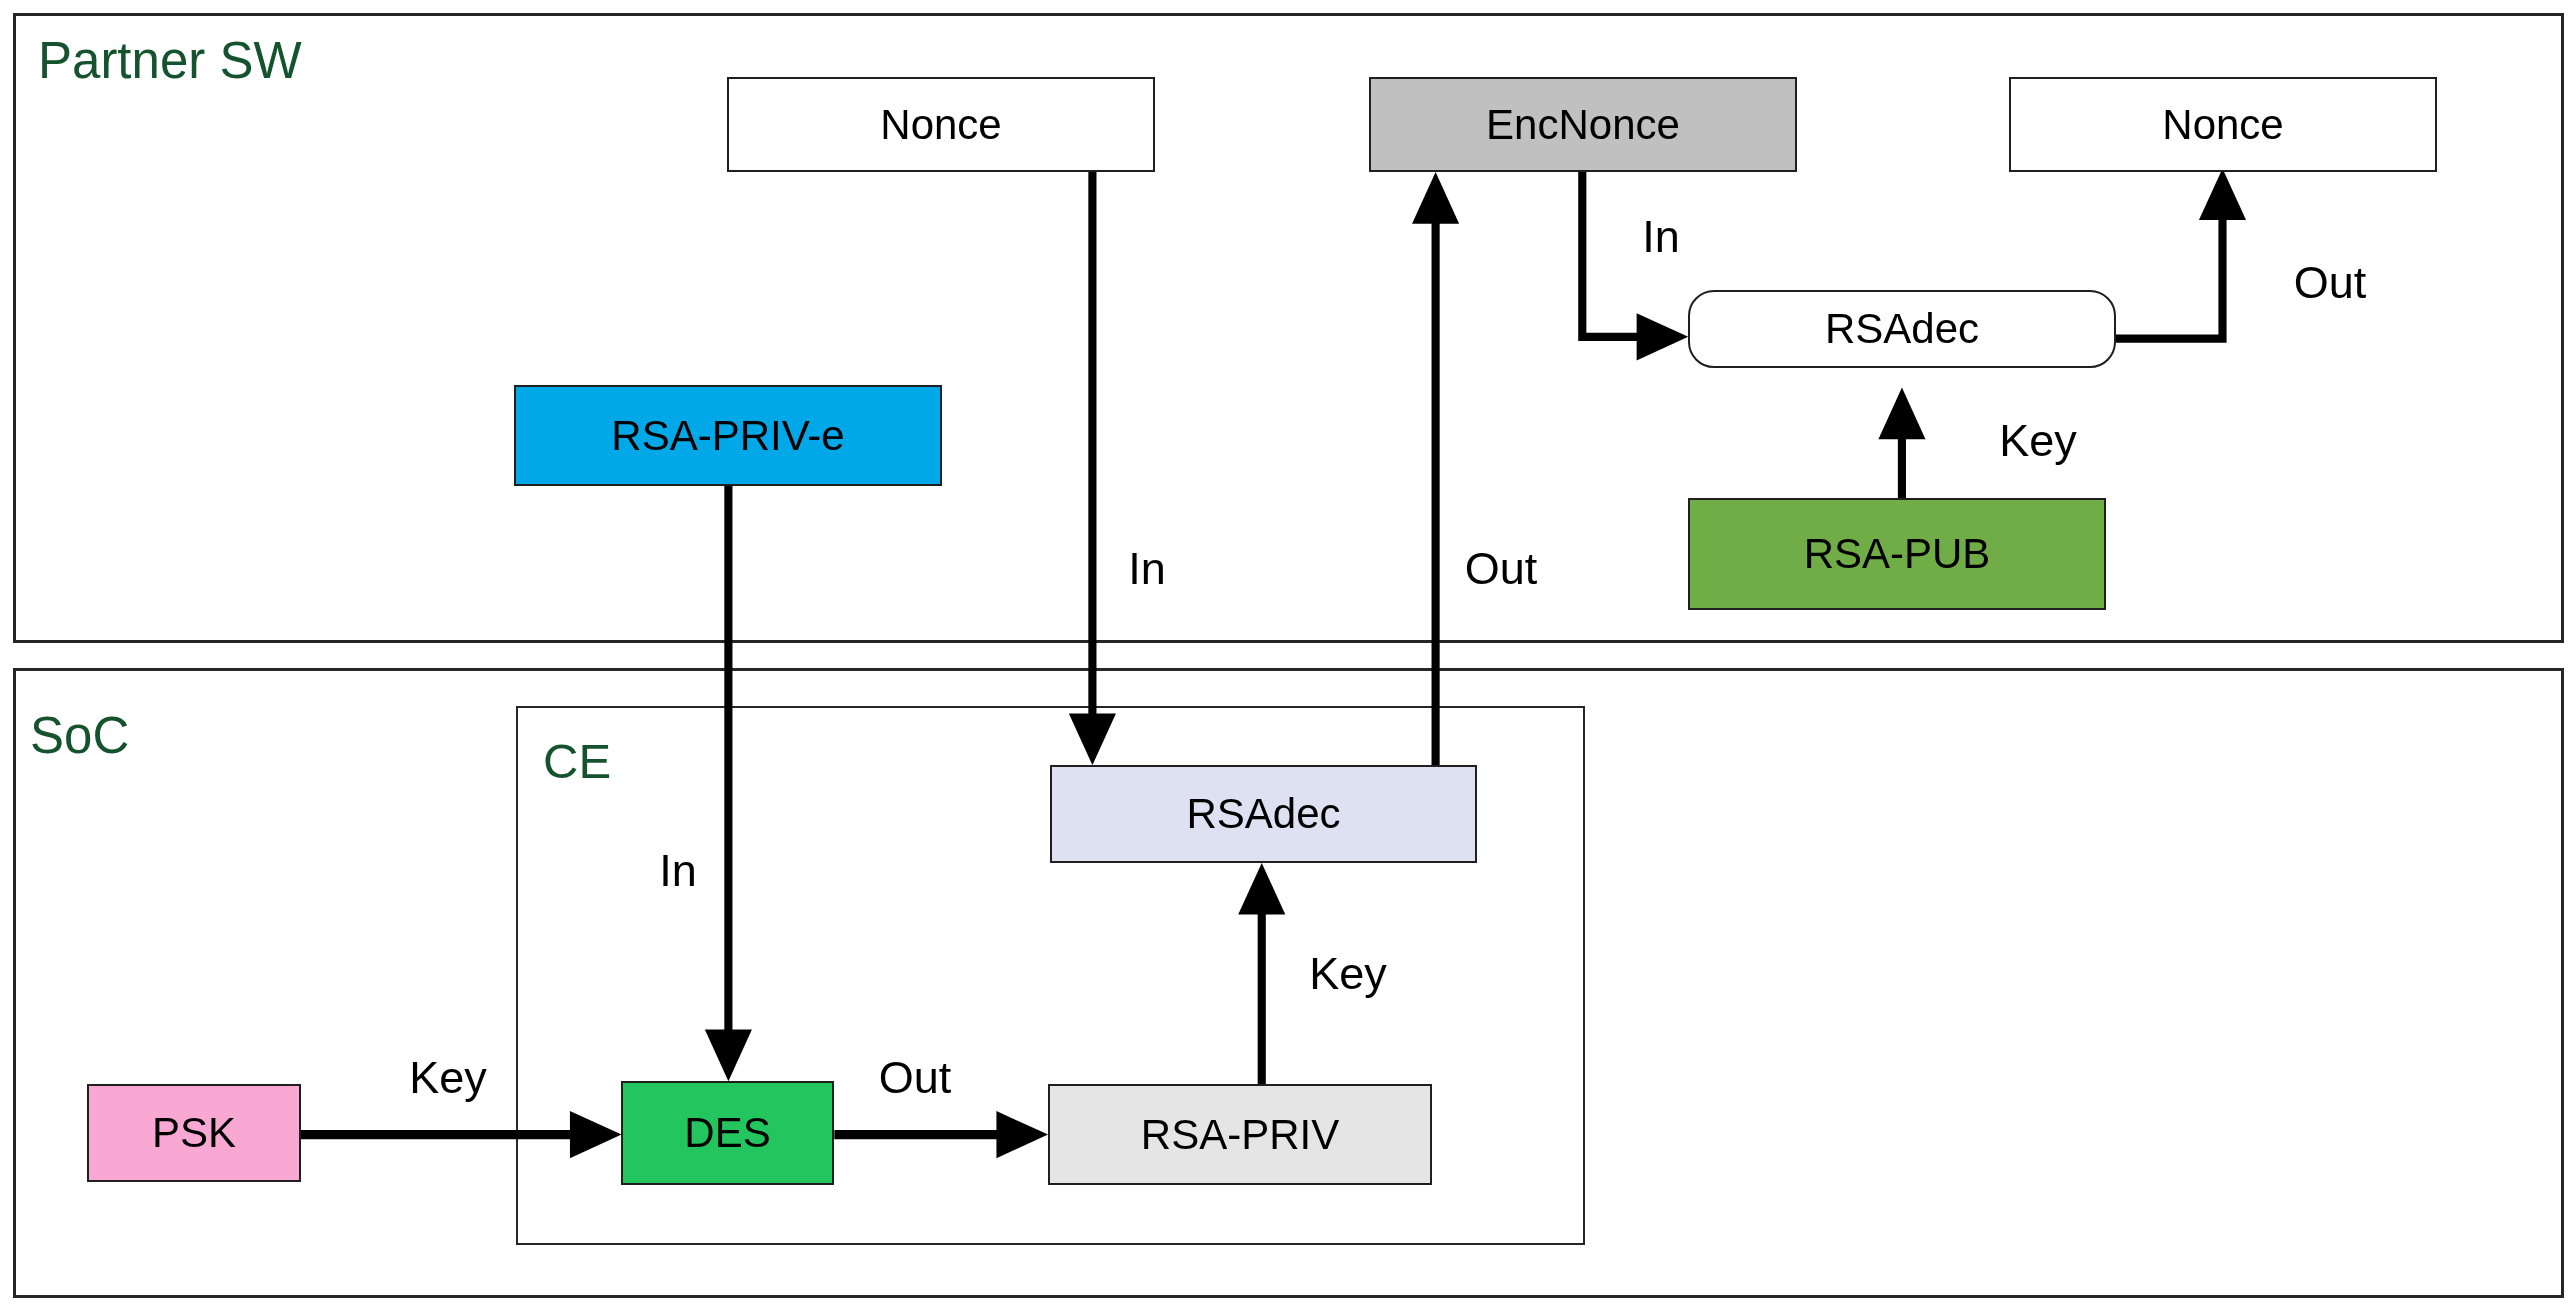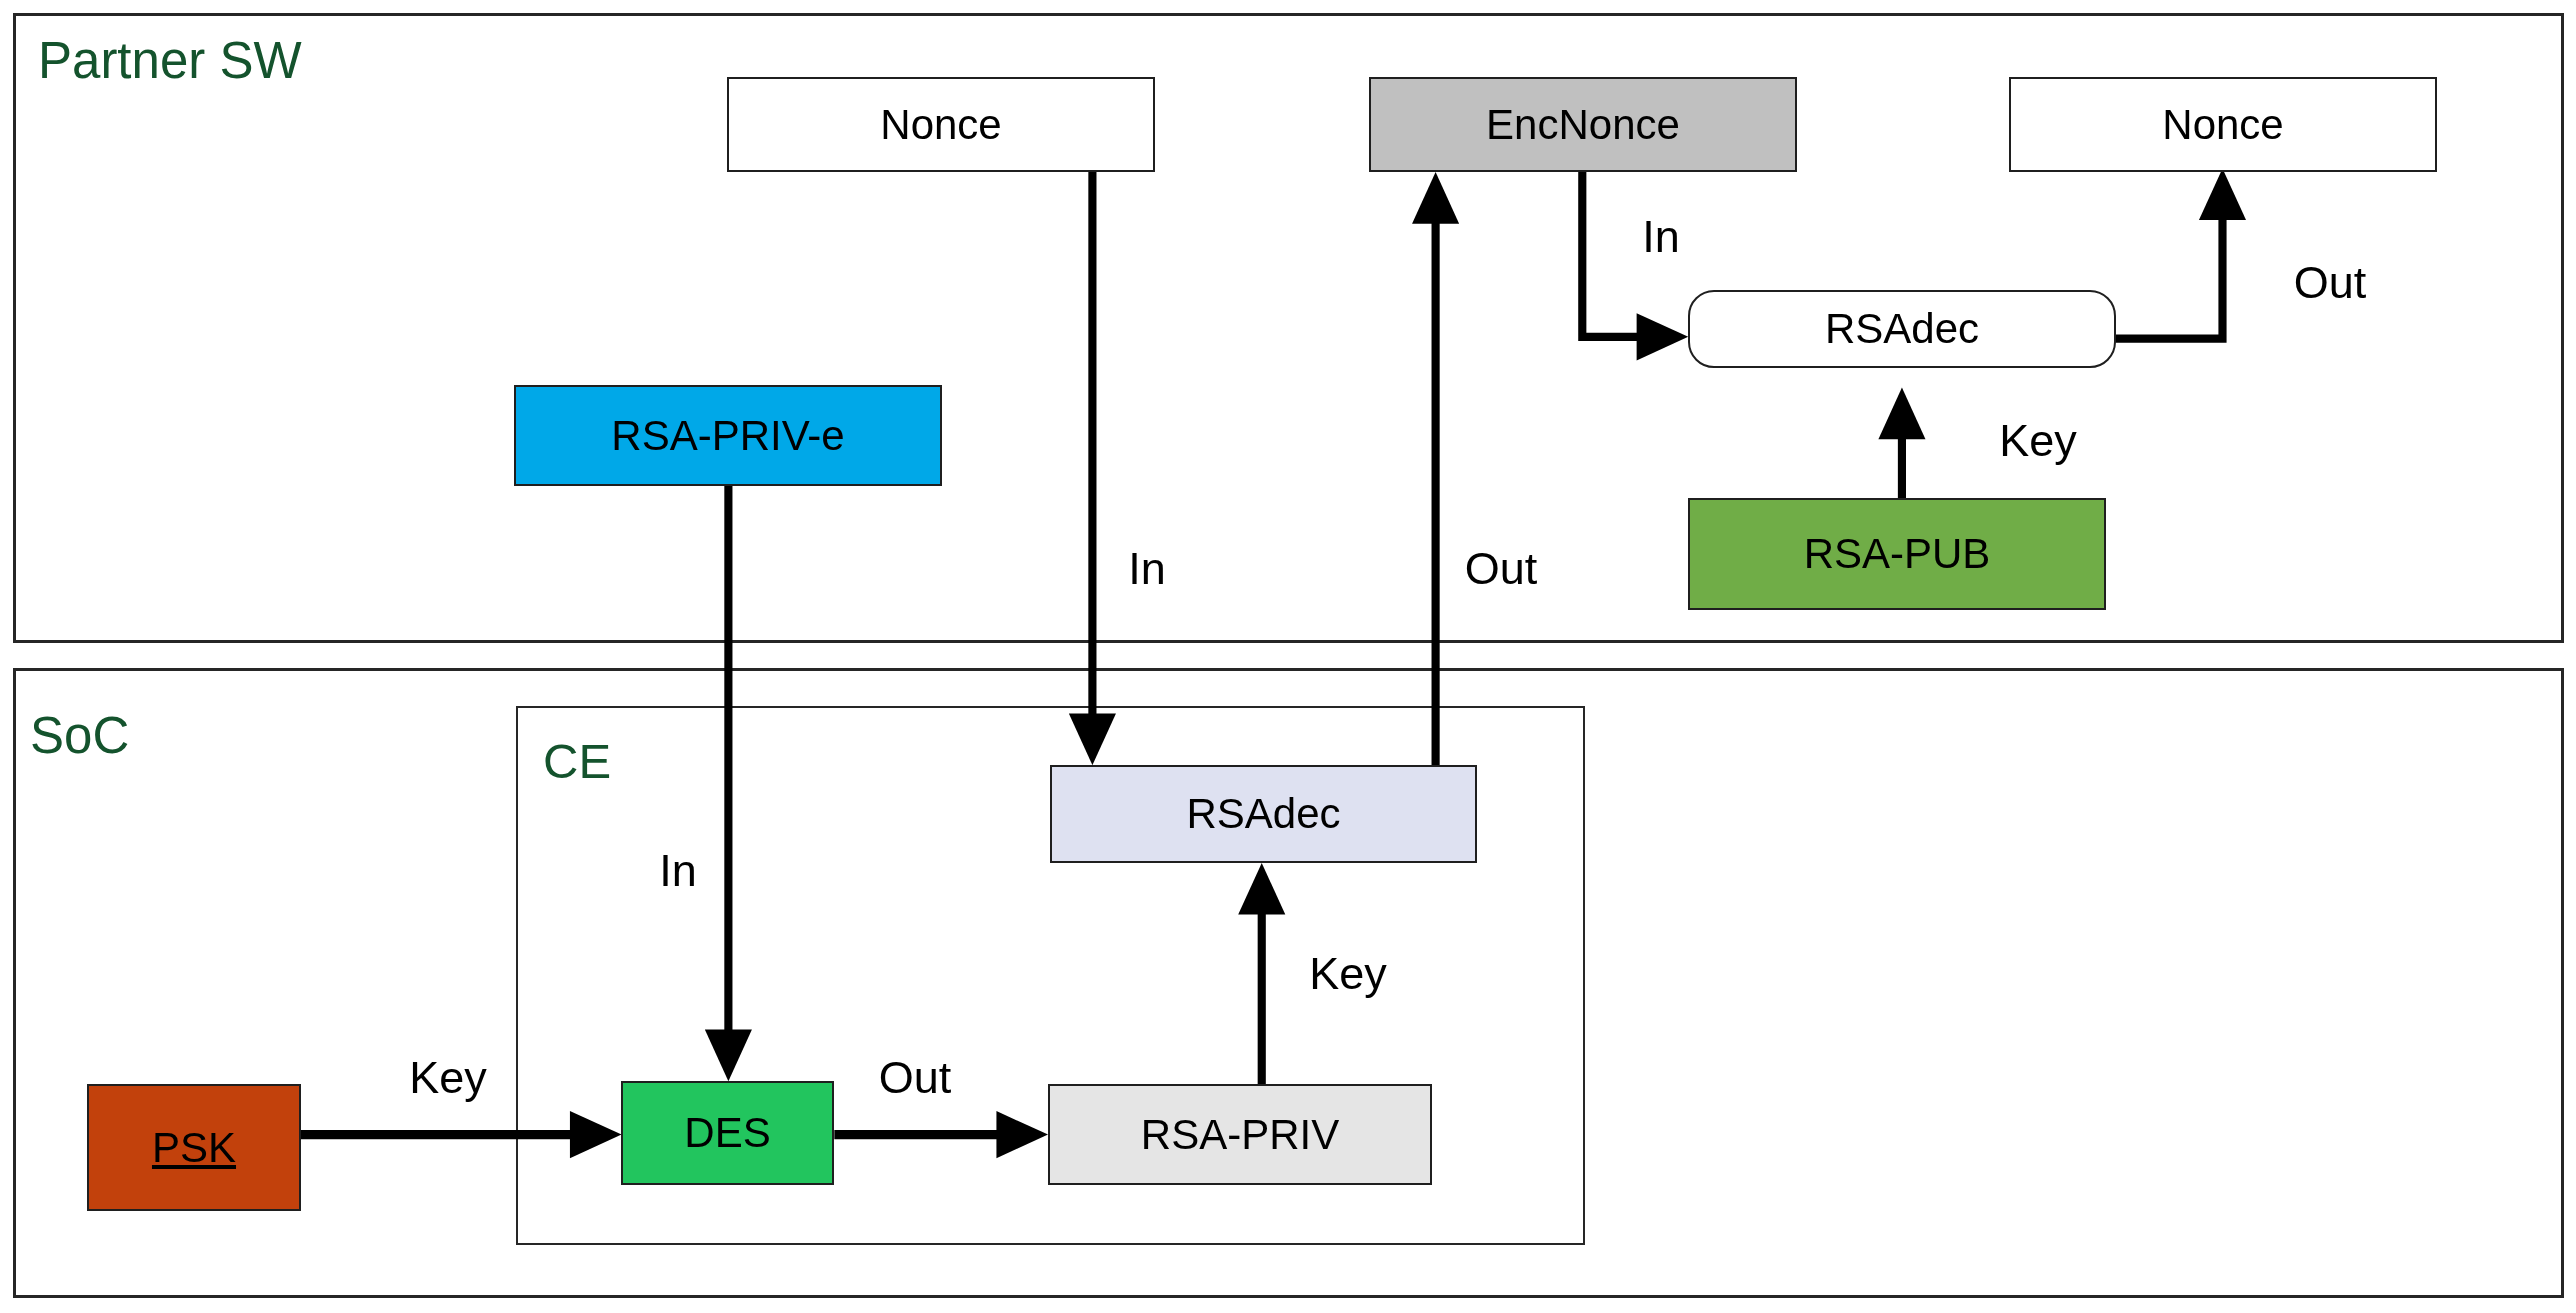--- a/index.html
+++ b/index.html
@@ -87,21 +87,21 @@
 
   <div class="node" style="left: 727px; top: 77px; width: 428px; height: 95px; background-color: rgb(255, 255, 255);">Nonce</div>
   <div class="node" style="left: 1369px; top: 77px; width: 428px; height: 95px; background-color: rgb(192, 192, 192);">EncNonce</div>
   <div class="node" style="left: 2009px; top: 77px; width: 428px; height: 95px; background-color: rgb(255, 255, 255);">Nonce</div>
 
   <div class="node" style="left: 514px; top: 337px; width: 428px; height: 101px; background-color: rgb(0, 168, 232); margin-top: 48px;">RSA-PRIV-e</div>
   <div class="node" style="left: 1688px; top: 290px; width: 428px; height: 78px; background-color: rgb(255, 255, 255); border-radius: 26px;">RSAdec</div>
   <div class="node" style="left: 1688px; top: 498px; width: 418px; height: 112px; background-color: rgb(112, 173, 71);">RSA-PUB</div>
 
   <div class="node" style="left: 1050px; top: 765px; width: 427px; height: 98px; background-color: rgb(222, 225, 241);">RSAdec</div>
-  <div class="node" style="left: 87px; top: 1084px; width: 214px; height: 127px; background-color: #c2410c; text-decoration: underline;">PSK</div>
+  <div class="node" style="left: 87px; top: 1084px; width: 214px; height: 98px; background-color: #f9a8d4;">PSK</div>
   <div class="node" style="left: 621px; top: 1081px; width: 213px; height: 104px; background-color: #22c55e;">DES</div>
   <div class="node" style="left: 1048px; top: 1084px; width: 384px; height: 101px; background-color: #e5e5e5;">RSA-PRIV</div>
 
   <div class="edge-label" style="left:1147px;top:569px;">In</div>
   <div class="edge-label" style="left:1501px;top:569px;">Out</div>
   <div class="edge-label" style="left:1661px;top:237px;">In</div>
   <div class="edge-label" style="left:2330px;top:283px;">Out</div>
   <div class="edge-label" style="left:2038px;top:441px;">Key</div>
   <div class="edge-label" style="left:678px;top:871px;">In</div>
   <div class="edge-label" style="left:448px;top:1078px;">Key</div>

